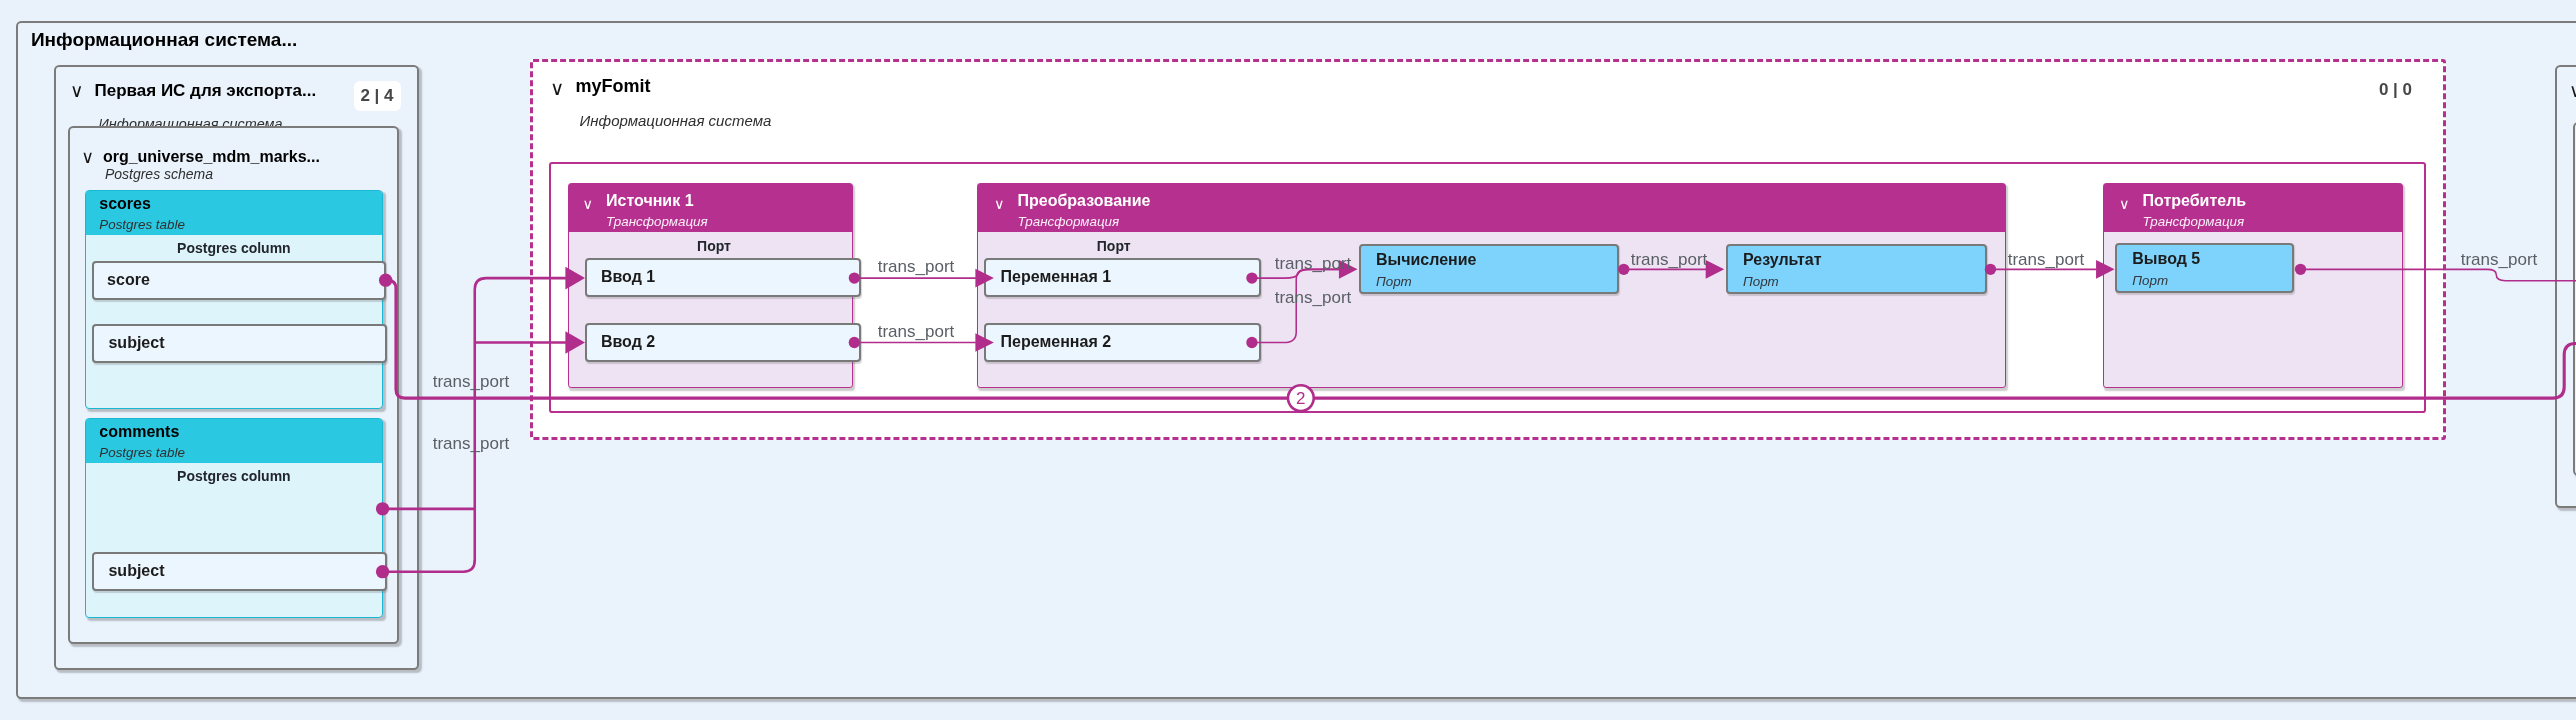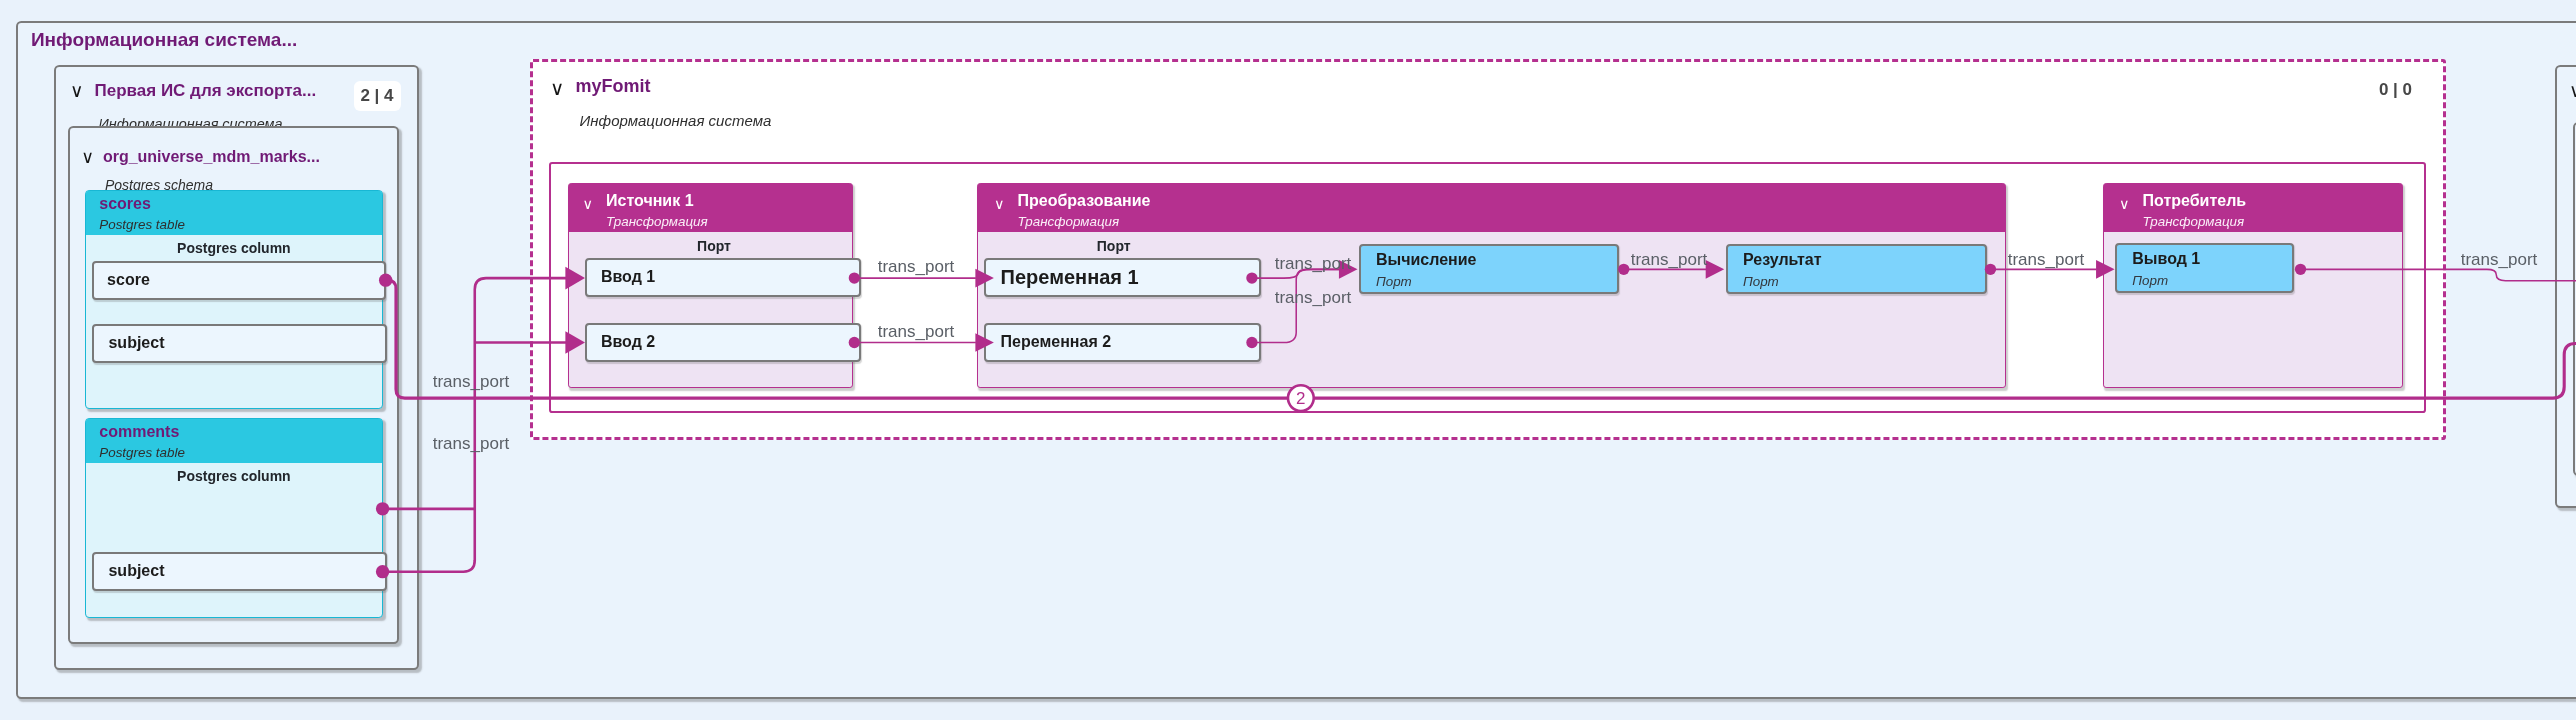--- a/index.html
+++ b/index.html
@@ -1,20 +1,20 @@
 <!DOCTYPE html>
 <html style="font-size:8.2px"><head>
 <meta charset="utf-8">
 <style>
   html,body{margin:0;padding:0;background:#dfe9f5;}
   #canvas{position:relative;width:3366px;height:720px;background:#e9f2fb;
           font-family:"Liberation Sans", sans-serif;overflow:hidden;}
   .gbox{position:absolute;background:#eaf3fc;border:2.1px solid #7b7b7b;border-radius:5.2px;
         box-shadow:2.1px 2.6px 1.5px rgba(90,90,90,.35);}
-  .hdr-title{position:absolute;font-weight:700;color:#701a75;white-space:nowrap;}
+  .hdr-title{position:absolute;font-weight:700;color:#000000;white-space:nowrap;}
   .subtitle{position:absolute;font-style:italic;color:#2f2f2f;white-space:nowrap;}
   .badge{position:absolute;background:#ffffff;border-radius:6.2px;color:#474747;font-weight:700;
          text-align:right;display:flex;align-items:center;justify-content:center;}
   .chev{position:absolute;font-weight:400;color:#141414;line-height:1;}
   .table{position:absolute;border-radius:4.1px;box-shadow:2.1px 2.6px 1.5px rgba(90,90,90,.35);}
   .thead{position:absolute;left:0;right:0;top:0;border-radius:2.1px 2.1px 0 0;}
   .field{position:absolute;background:#ecf6fe;border:2.1px solid #797979;border-radius:4.1px;
          font-weight:700;color:#1c1c1c;display:flex;align-items:center;padding-left:14.4px;
          box-shadow:1px 1.5px 1px rgba(90,90,90,.25);}
   .tf{position:absolute;border:1.5px solid #b5308f;border-radius:3.1px;background:#eee3f3;
@@ -39,21 +39,21 @@
 
     <div class="gbox" style="left:36px;top:42px;width:361px;height:601px;">
       <div class="chev" style="left:14.4px;top:15.5px;font-size:18.5px;">∨</div>
       <div class="hdr-title" style="left:39px;top:14.4px;font-size:17px;">Первая ИС для экспорта...</div>
       <div class="badge" style="left:298px;top:14.4px;width:47px;height:30px;font-size:17px;">2 | 4</div>
       <div class="subtitle" style="left:43px;top:49px;font-size:14.4px;">Информационная система</div>
 
       <div class="gbox" style="left:12.4px;top:59px;width:327px;height:514px;">
         <div class="chev" style="left:11.3px;top:21.6px;font-size:17.5px;">∨</div>
         <div class="hdr-title" style="left:33px;top:20.6px;font-size:16px;">org_universe_mdm_marks...</div>
-        <div class="subtitle" style="left:35px;top:49px;font-size:14px;">Postgres schema</div>
+        <div class="subtitle" style="left:35px;top:38px;font-size:14px;">Postgres schema</div>
 
         <div class="table" style="left:15px;top:62px;width:296px;height:217px;background:#def4fb;border:1.5px solid #18b7d4;">
           <div class="thead" style="height:44px;background:#2bc8e1;">
             <div class="hdr-title" style="left:13.4px;top:4.1px;font-size:16px;">scores</div>
             <div class="subtitle" style="left:13.4px;top:26px;font-size:13.4px;">Postgres table</div>
           </div>
           <div class="glabel" style="left:0;width:100%;top:49px;">Postgres column</div>
           <div class="field" style="left:6.2px;top:70px;width:277px;height:35px;font-size:16px;padding-left:13px;">score</div>
           <div class="field" style="left:6.2px;top:133px;width:277px;height:35px;font-size:16px;">subject</div>
         </div>
@@ -91,21 +91,21 @@
           <div class="field" style="left:15.5px;top:139px;width:258px;height:35px;font-size:16px;">Ввод 2</div>
         </div>
 
         <div class="tf" style="left:426px;top:19px;width:1027px;height:203px;">
           <div class="tfhead">
             <div class="chev" style="left:16.5px;top:13.4px;font-size:14.4px;color:#fff;">∨</div>
             <div class="hdr-title" style="left:40px;top:8.2px;font-size:16px;color:#fff;">Преобразование</div>
             <div class="subtitle" style="left:40px;top:30px;font-size:13.4px;color:#fbeef8;">Трансформация</div>
           </div>
           <div class="glabel" style="left:6.7px;width:259px;top:54px;">Порт</div>
-          <div class="field" style="left:6.7px;top:74px;width:258px;height:35px;font-size:20px;">Переменная 1</div>
+          <div class="field" style="left:6.7px;top:74px;width:258px;height:35px;font-size:16px;">Переменная 1</div>
           <div class="field" style="left:6.7px;top:139px;width:258px;height:35px;font-size:16px;">Переменная 2</div>
 
           <div class="node" style="left:381px;top:60px;width:256px;height:46px;">
             <div class="nt">Вычисление</div>
             <div class="ns">Порт</div>
           </div>
 
           <div class="node" style="left:748px;top:60px;width:257px;height:46px;">
             <div class="nt">Результат</div>
             <div class="ns">Порт</div>
@@ -113,21 +113,21 @@
         </div>
 
         <div class="tf" style="left:1552px;top:19px;width:298px;height:203px;">
           <div class="tfhead">
             <div class="chev" style="left:15.5px;top:13.4px;font-size:14.4px;color:#fff;">∨</div>
             <div class="hdr-title" style="left:39px;top:8.2px;font-size:16px;color:#fff;">Потребитель</div>
             <div class="subtitle" style="left:39px;top:30px;font-size:13.4px;color:#fbeef8;">Трансформация</div>
           </div>
 
           <div class="node" style="left:11.3px;top:59px;width:175px;height:46px;">
-            <div class="nt">Вывод 1</div>
+            <div class="nt">Вывод 5</div>
             <div class="ns">Порт</div>
           </div>
         </div>
       </div>
     </div>
 
     <div class="gbox" style="left:2537px;top:42px;width:789px;height:439px;">
       <div class="chev" style="left:12.4px;top:15.5px;font-size:18.5px;">∨</div>
 
       <div class="gbox" style="left:16px;top:55px;width:745px;height:350px;">

